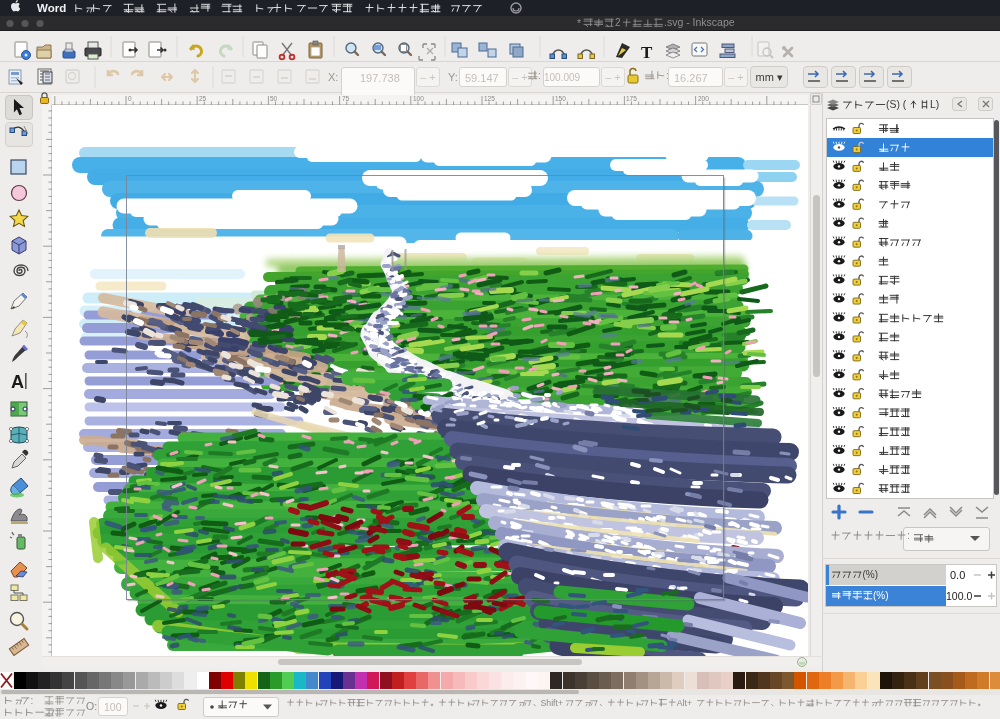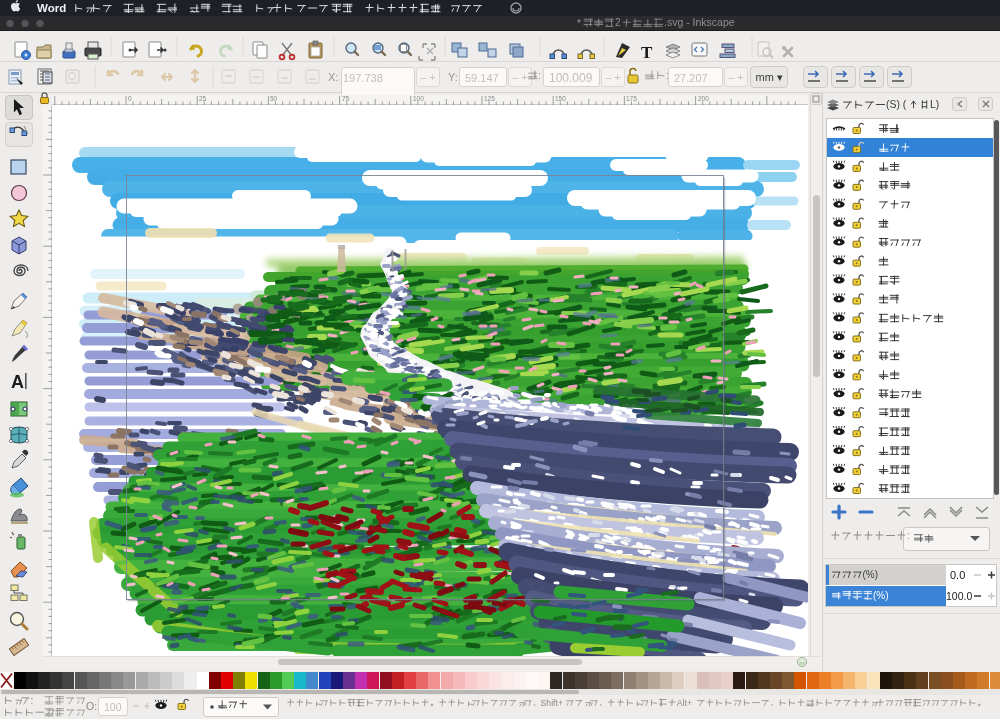--- a/index.html
+++ b/index.html
@@ -1000,27 +1000,27 @@
         <path d="M689 399L698 397M673 411L686 410M647 411L660 410M646 395L659 394M639 400L647 400" stroke="#1d4f24" stroke-width="4" fill="none" stroke-linecap="round"></path>
         <path d="M337 272l1.5-24h6l1.5 24z" fill="#cbb79c" opacity="0.85"></path>
         <rect x="338" y="245" width="7" height="4" fill="#b0a8a0" opacity="0.8"></rect>
         <rect x="391.5" y="250" width="2" height="22" fill="#9a948c" opacity="0.8"></rect>
         <rect x="404.5" y="249" width="2" height="21" fill="#9a948c" opacity="0.7"></rect>
         <rect x="126.5" y="175.5" width="597" height="424" fill="none" stroke="#7a8494" stroke-width="1" opacity="0.9"></rect>
         <path d="M724.5 177.5v423h-597" fill="none" stroke="#555e6e" stroke-width="1.6" opacity="0.35"></path>
       </g>
     </svg>
   </div>
-<div style="position:absolute;left:341px;top:67px;width:74px;height:32px;background:#fbfaf9;border:1px solid #d5d2ce;border-radius:3px;font-size:11px;color:#c2beba;line-height:20px;padding-left:1px;box-sizing:border-box">197.738</div>
+<div style="position:absolute;left:341px;top:67px;width:74px;height:32px;background:#fbfaf9;border:1px solid #d5d2ce;border-radius:3px;font-size:11px;color:#c2beba;line-height:20px;padding-left:18px;box-sizing:border-box">197.738</div>
 <div style="position:absolute;left:416px;top:67px;width:24px;height:20px;background:#f5f3f1;border:1px solid #dcd9d5;border-radius:3px;box-sizing:border-box;font-size:11px;color:#c8c5c1;text-align:center;line-height:18px">–&nbsp;+</div>
 <div style="position:absolute;left:459px;top:67px;width:48px;height:20px;background:#fbfaf9;border:1px solid #d5d2ce;border-radius:3px;font-size:11px;color:#c2beba;line-height:20px;padding-left:5px;box-sizing:border-box">59.147</div>
 <div style="position:absolute;left:508px;top:67px;width:24px;height:20px;background:#f5f3f1;border:1px solid #dcd9d5;border-radius:3px;box-sizing:border-box;font-size:11px;color:#c8c5c1;text-align:center;line-height:18px">–&nbsp;+</div>
-<div style="position:absolute;left:543px;top:67px;width:57px;height:20px;background:#fbfaf9;border:1px solid #d5d2ce;border-radius:3px;font-size:12px;color:#c2beba;line-height:20px;padding-left:5px;box-sizing:border-box">100.009</div>
+<div style="position:absolute;left:543px;top:67px;width:57px;height:20px;background:#fbfaf9;border:1px solid #d5d2ce;border-radius:3px;font-size:10px;color:#c2beba;line-height:20px;box-sizing:border-box">100.009</div>
 <div style="position:absolute;left:601px;top:67px;width:24px;height:20px;background:#f5f3f1;border:1px solid #dcd9d5;border-radius:3px;box-sizing:border-box;font-size:11px;color:#c8c5c1;text-align:center;line-height:18px">–&nbsp;+</div>
-<div style="position:absolute;left:668px;top:67px;width:55px;height:20px;background:#fbfaf9;border:1px solid #d5d2ce;border-radius:3px;font-size:11px;color:#c2beba;line-height:20px;padding-left:5px;box-sizing:border-box">27.207</div>
+<div style="position:absolute;left:668px;top:67px;width:55px;height:20px;background:#fbfaf9;border:1px solid #d5d2ce;border-radius:3px;font-size:11px;color:#c2beba;line-height:20px;padding-left:5px;box-sizing:border-box">16.267</div>
 <div style="position:absolute;left:724px;top:67px;width:24px;height:20px;background:#f5f3f1;border:1px solid #dcd9d5;border-radius:3px;box-sizing:border-box;font-size:11px;color:#c8c5c1;text-align:center;line-height:18px">–&nbsp;+</div>
 <div style="position:absolute;left:750px;top:66px;width:38px;height:22px;background:#e9e7e4;border:1px solid #cfccc8;border-radius:4px;font-size:11px;color:#3a3a3a;text-align:center;line-height:20px">mm ▾</div>
 <div style="position:absolute;left:803px;top:66px;width:25px;height:22px;background:#e9e7e4;border:1px solid #cfccc8;border-radius:4px"></div>
 <div style="position:absolute;left:831px;top:66px;width:25px;height:22px;background:#e9e7e4;border:1px solid #cfccc8;border-radius:4px"></div>
 <div style="position:absolute;left:859px;top:66px;width:25px;height:22px;background:#e9e7e4;border:1px solid #cfccc8;border-radius:4px"></div>
 <div style="position:absolute;left:887px;top:66px;width:25px;height:22px;background:#e9e7e4;border:1px solid #cfccc8;border-radius:4px"></div>
 <div style="position:absolute;left:5px;top:95px;width:28px;height:25px;background:#dedcd8;border:1px solid #c9c6c2;border-radius:4px"></div>
 <div style="position:absolute;left:5px;top:122px;width:28px;height:25px;background:#e7e5e2;border:1px solid #d4d1cd;border-radius:4px"></div>
 <div style="position:absolute;left:52px;top:95px;width:756px;height:10px;background:#f4f3f1;border-bottom:1px solid #c9c6c3"></div>
 <div style="position:absolute;left:42px;top:105px;width:10px;height:551px;background:#f4f3f1;border-right:1px solid #c9c6c3"></div>

